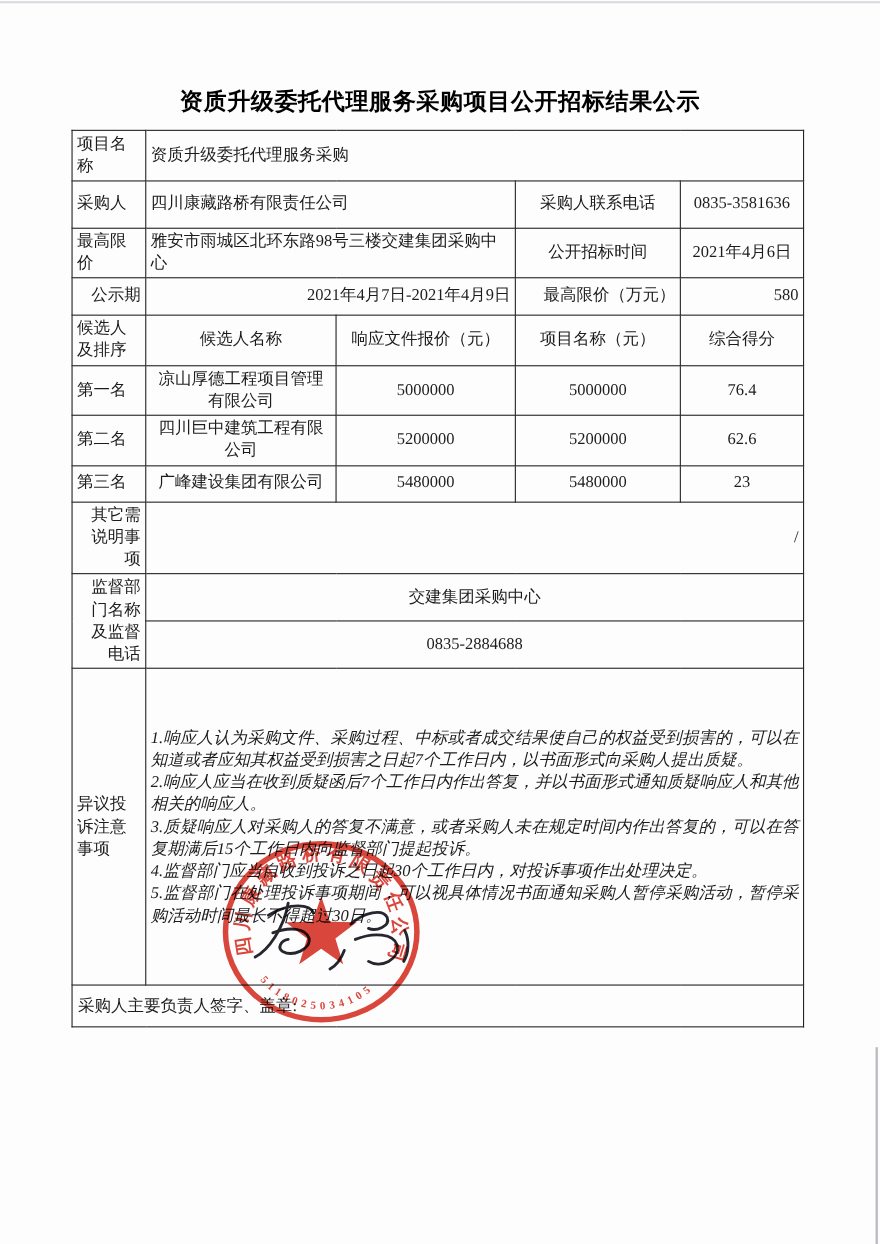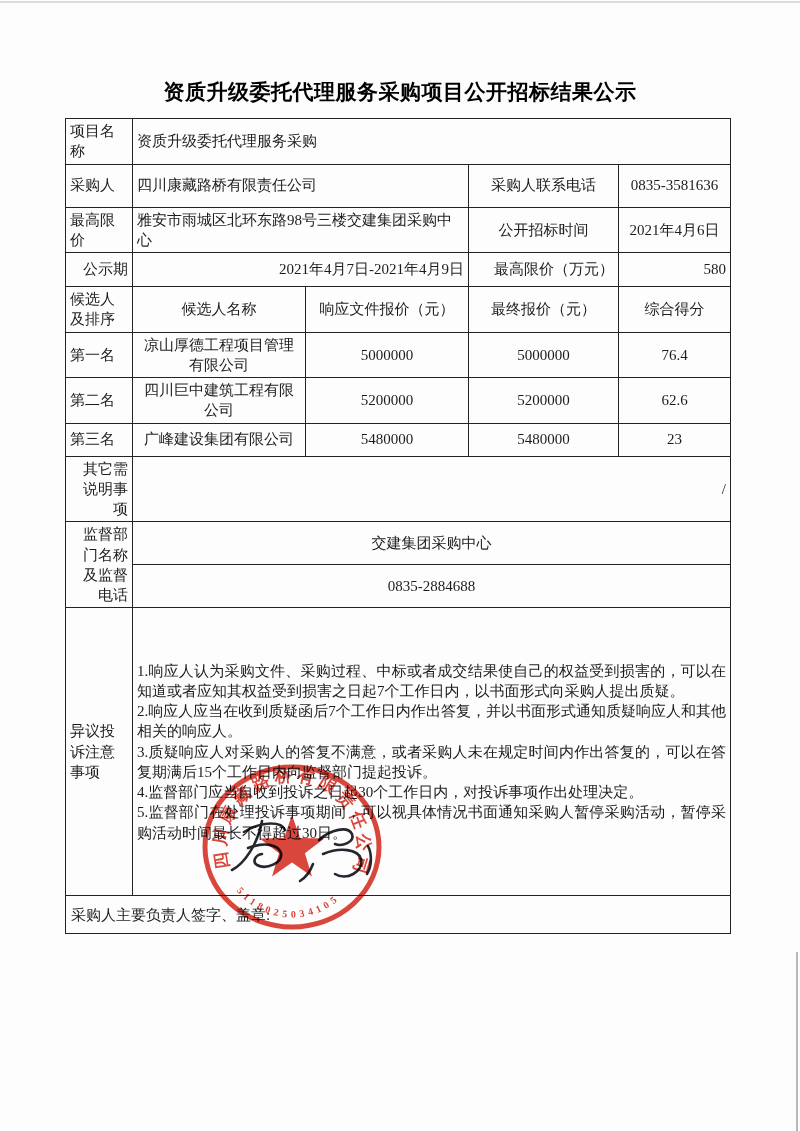--- a/index.html
+++ b/index.html
@@ -26,21 +26,21 @@
   }
   table.main td{
     border:1.6px solid #232325;
     padding:2px 4px;vertical-align:middle;
     line-height:1.35;word-break:break-all;
   }
   td.lbl{padding:2px 2px;text-align:left;}
   td.lbl-c{text-align:right;}
   td.val{text-align:left;padding-left:7px;margin-top:12px;}
   td.ctr{text-align:center;margin-left:31px;}
-  td.notes-cell{padding:10px 6px 10px 8px;text-align:justify;line-height:20px;}
+  td.notes-cell{padding:10px 6px 10px 8px;text-align:justify;line-height:20px;font-style:italic;}
   .note-line{margin:0;}
   
   tr.r-42 td{height:38px;}
   tr.r-33 td{height:29px;text-align:right;}
   tr.r-32 td{height:28px;}
   tr.r-38 td{height:34px;text-align:right;}
   tr.r-34 td{height:30px;}
   tr.r-tall td{height:283px;}
   tr.r-sign td{height:33px;}
 
@@ -85,21 +85,21 @@
     <tr class="r-33">
       <td class="lbl">公示期</td>
       <td class="val" colspan="2">2021年4月7日-2021年4月9日</td>
       <td class="ctr">最高限价（万元）</td>
       <td class="ctr">580</td>
     </tr>
     <tr class="r-32">
       <td class="lbl">候选人及排序</td>
       <td class="ctr">候选人名称</td>
       <td class="ctr">响应文件报价（元）</td>
-      <td class="ctr">最终报价（元）</td>
+      <td class="ctr">项目名称（元）</td>
       <td class="ctr">综合得分</td>
     </tr>
     <tr class="r-42">
       <td class="lbl">第一名</td>
       <td class="ctr">凉山厚德工程项目管理有限公司</td>
       <td class="ctr">5000000</td>
       <td class="ctr">5000000</td>
       <td class="ctr">76.4</td>
     </tr>
     <tr class="r-42">

